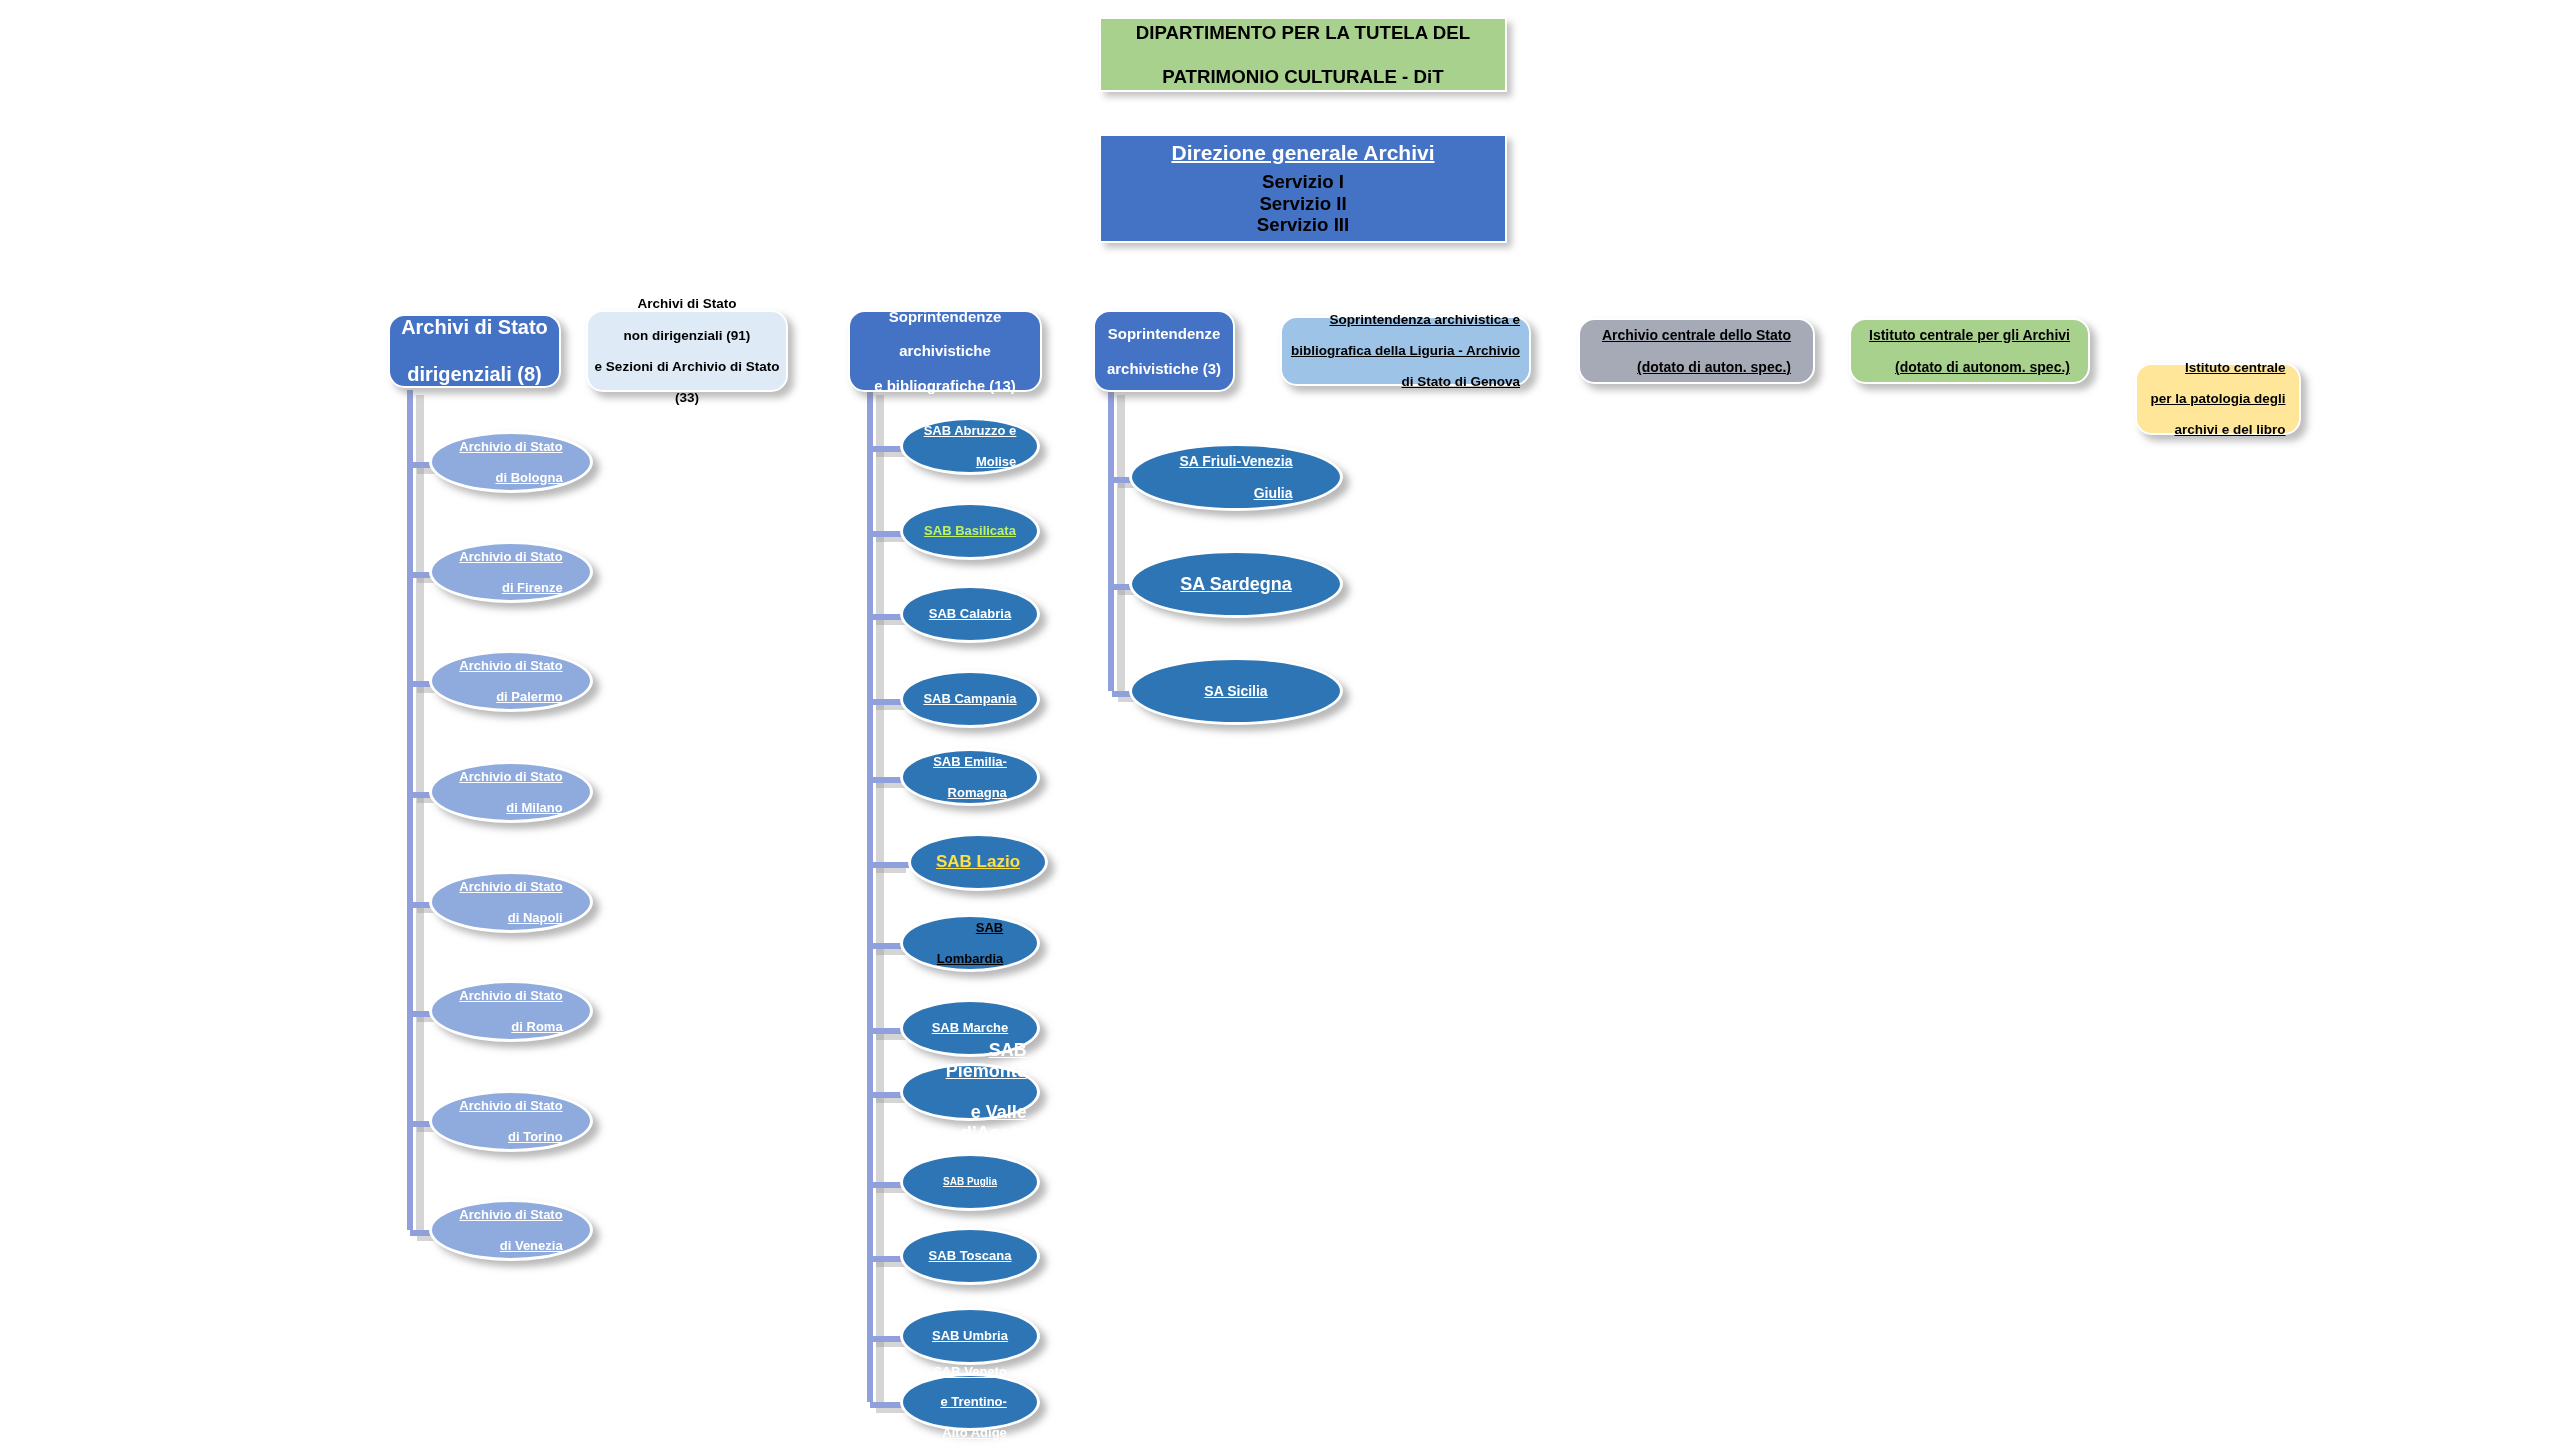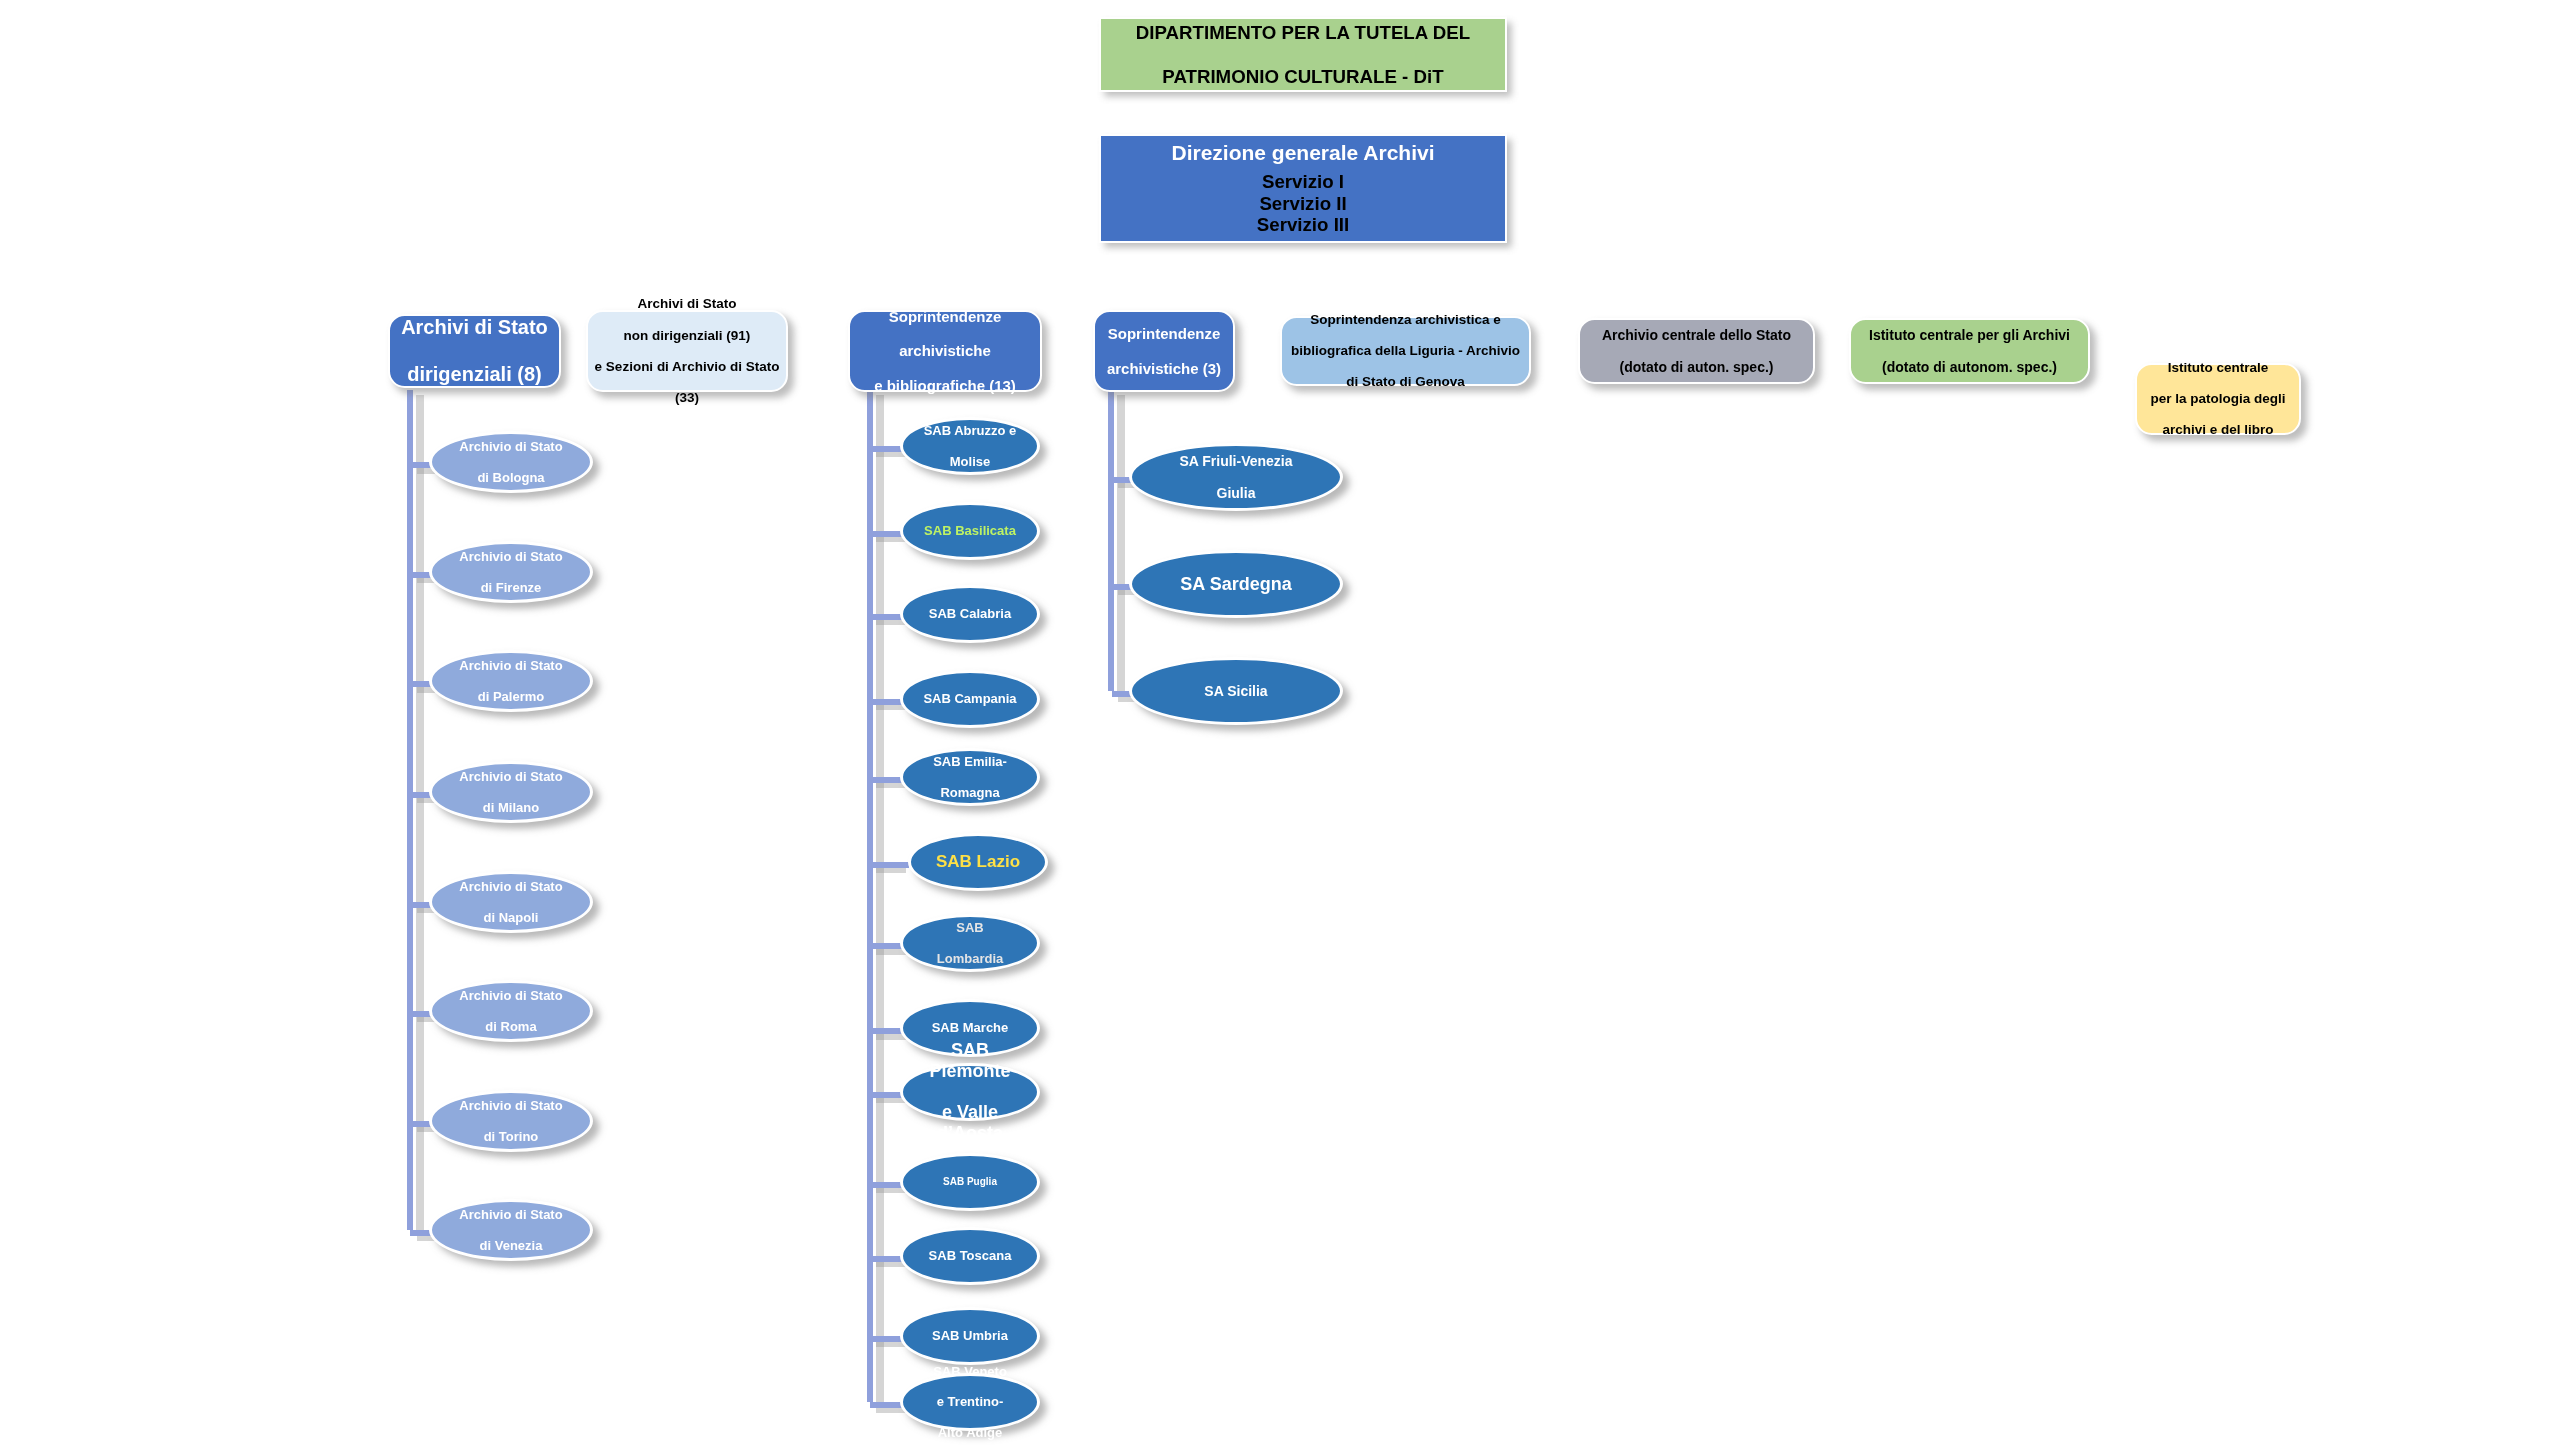--- a/index.html
+++ b/index.html
@@ -21,21 +21,21 @@
   .rect.round{border-radius:16.7px;}
 
   
   .ellipse{
     border-radius:50%;
     border:3.9px solid #ffffff;
     box-shadow:6.4px 5.8px 7.7px rgba(115,115,115,.50);
     padding:0 10.3px;
   }
 
-  .u{text-underline-offset:1.3px;}
+  .u{text-decoration:underline;text-underline-offset:1.3px;text-align:right;}
 
   
   .vline,.hline{position:absolute;background:#8FA0DC;}
   .vshadow,.hshadow{position:absolute;background:rgba(150,150,150,.40);}
 </style>
 </head>
 <body>
 
 <div id="connectors">
     <div class="vshadow" style="left: 416px; top: 395px; width: 7.7px; height: 840px;"></div>
@@ -223,21 +223,21 @@
       </span>
     </div>
     <div class="node ellipse" style="left: 900px; top: 748px; width: 140px; height: 58px; background: rgb(46, 117, 182); font-size: 13px; font-weight: bold; color: rgb(255, 255, 255);">
       <span class="u"><span>SAB Emilia-</span><br><span>Romagna</span></span>
     </div>
     <div class="node ellipse" style="left: 908px; top: 833px; width: 140px; height: 58px; background: rgb(46, 117, 182); font-size: 17px; font-weight: bold; color: #fde047;">
       <span class="u">
         <span>SAB Lazio</span>
       </span>
     </div>
-    <div class="node ellipse" style="left: 900px; top: 914px; width: 140px; height: 58px; background: rgb(46, 117, 182); font-size: 13px; font-weight: bold; color: #e5e5e5;">
+    <div class="node ellipse" style="left: 900px; top: 914px; width: 140px; height: 58px; background: rgb(46, 117, 182); font-size: 13px; font-weight: bold; color: #000000;">
       <span class="u"><span>SAB</span><br><span>Lombardia</span></span>
     </div>
     <div class="node ellipse" style="left: 900px; top: 999px; width: 140px; height: 58px; background: rgb(46, 117, 182); font-size: 13px; font-weight: bold; color: rgb(255, 255, 255);">
       <span class="u">
         <span>SAB Marche</span>
       </span>
     </div>
     <div class="node ellipse" style="left: 900px; top: 1063px; width: 140px; height: 58px; background: rgb(46, 117, 182); font-size: 18px; font-weight: bold; color: rgb(255, 255, 255);">
       <span class="u"><span>SAB Piemonte</span><br><span>e Valle d’Aosta</span></span>
     </div>

